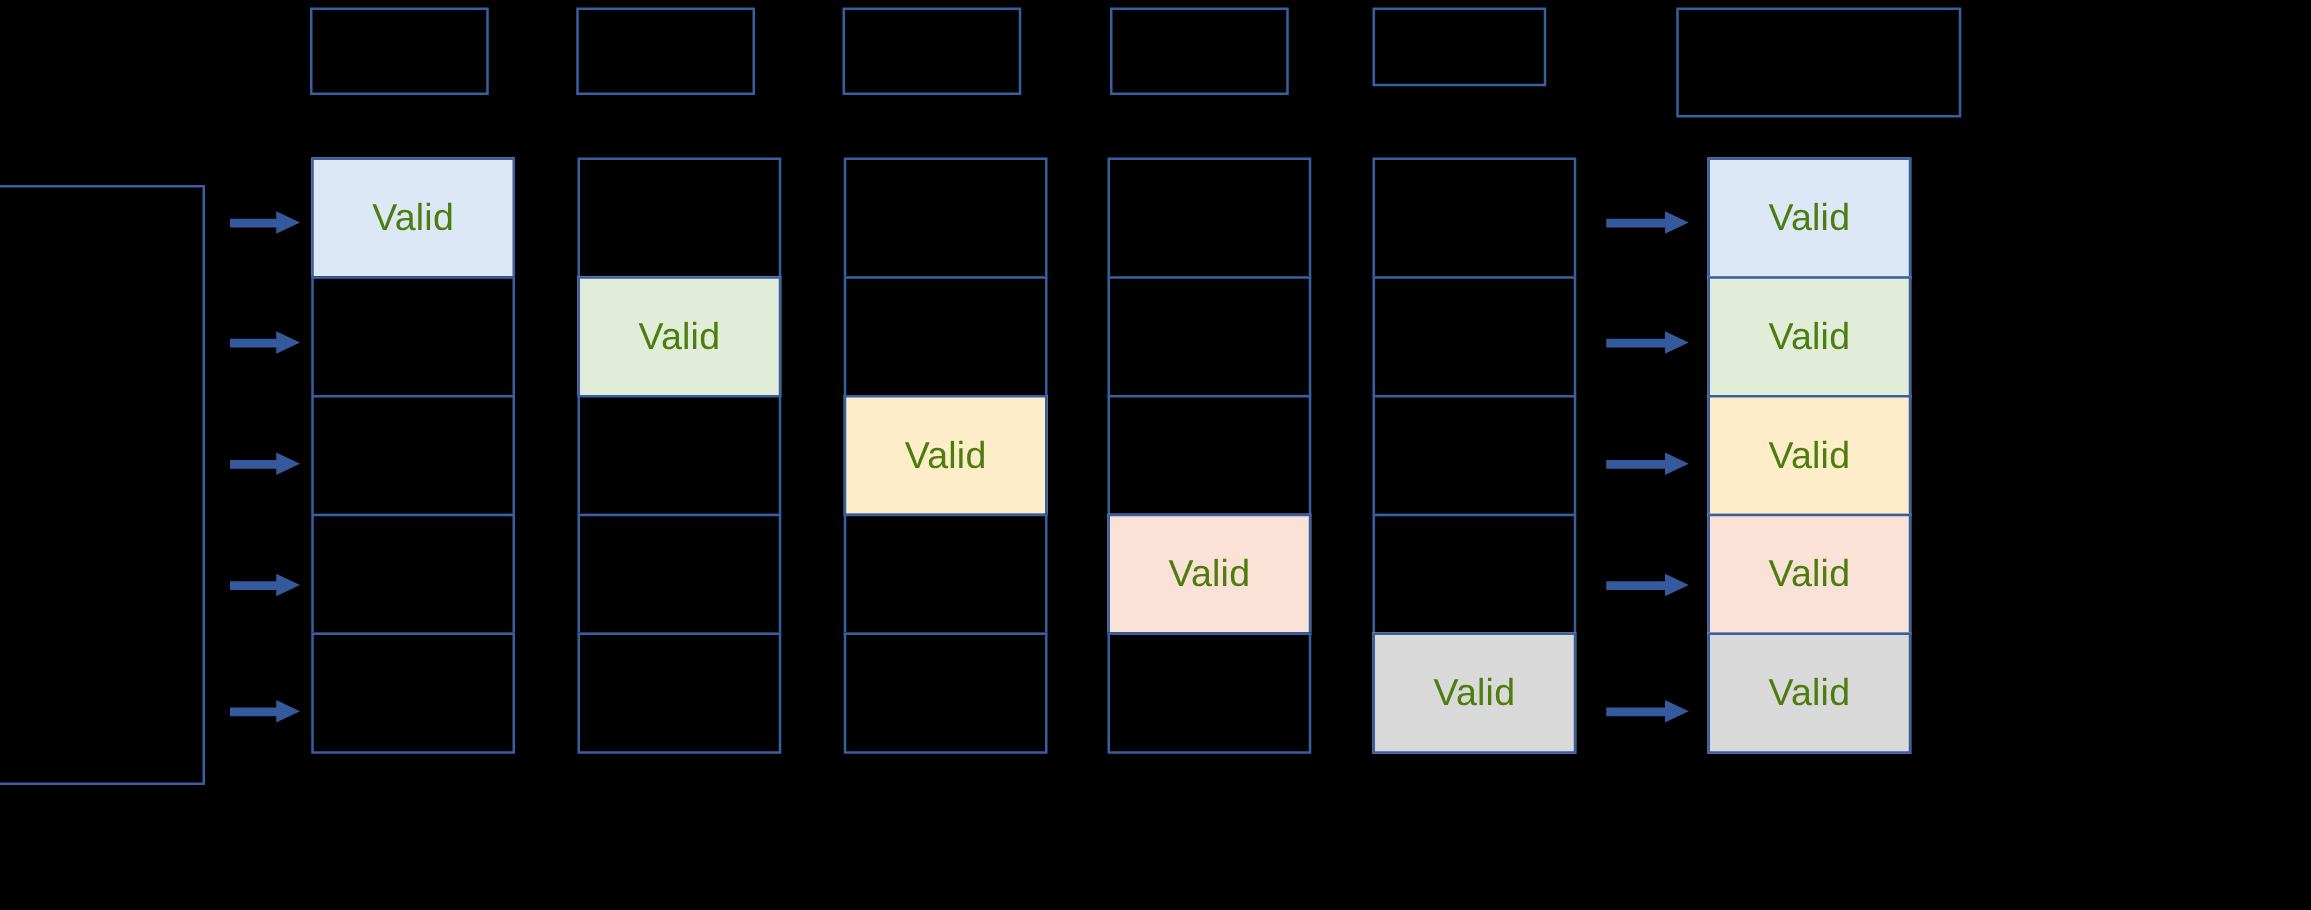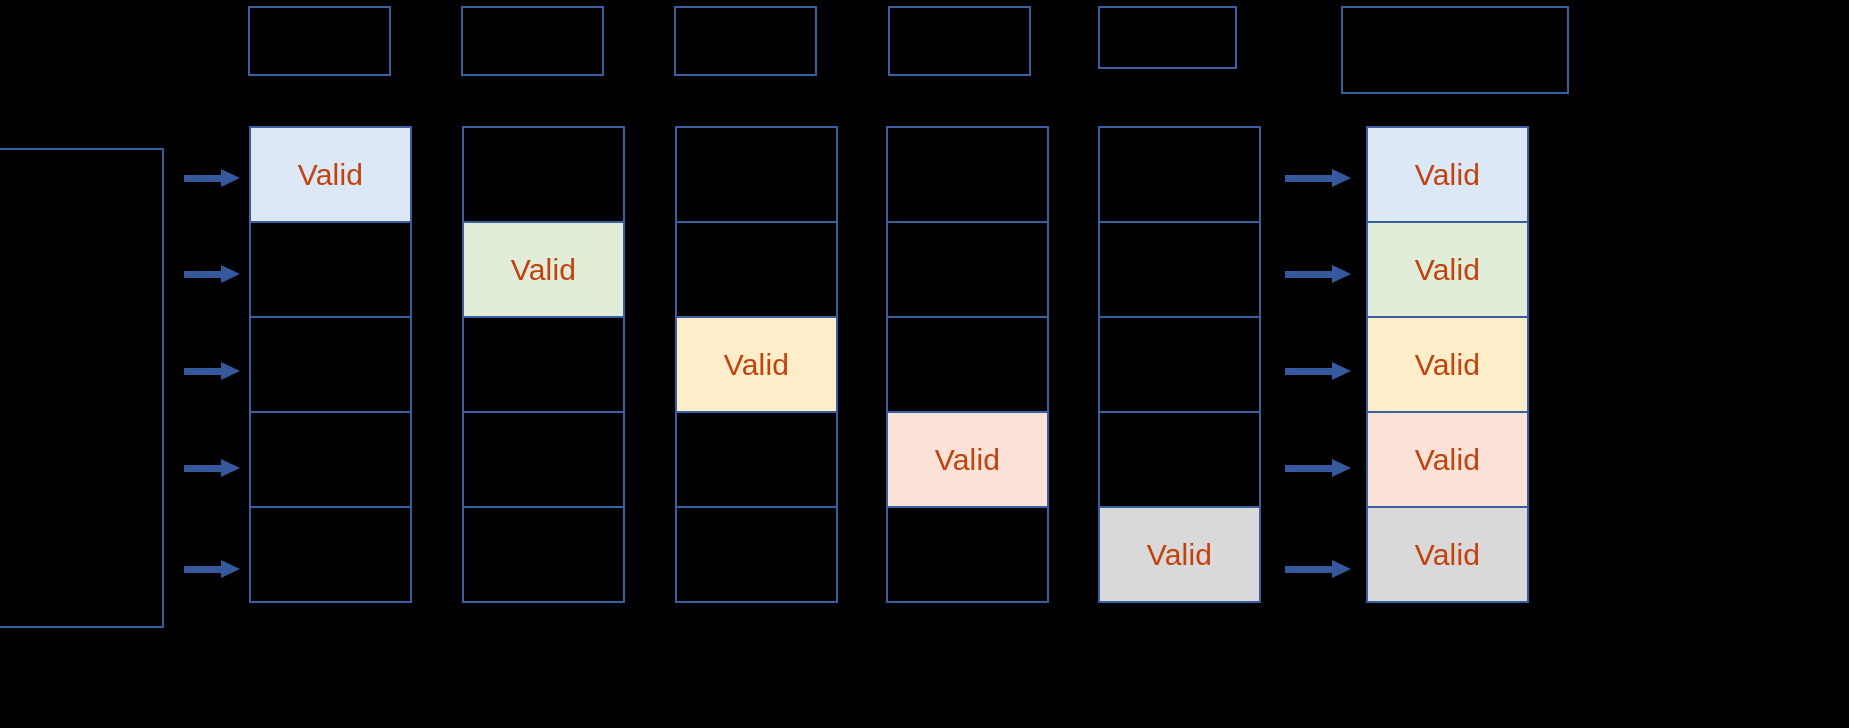--- a/index.html
+++ b/index.html
@@ -35,21 +35,21 @@
     flex-direction: column;
   }
   .cell {
     box-sizing: border-box;
     border: 2px solid #3a5fa0;
     margin-top: -2px;
     display: flex;
     align-items: center;
     justify-content: center;
     background: #000000;
-    color: #c2410c;
+    color: #4d7c0f;
     font-size: 30px;
     letter-spacing: 0.2px;
   }
   .cell:first-child { margin-top: 0; }
   .cell.empty { color: transparent; }
 
   .arrow {
     position: absolute;
     height: 12px;
   }

